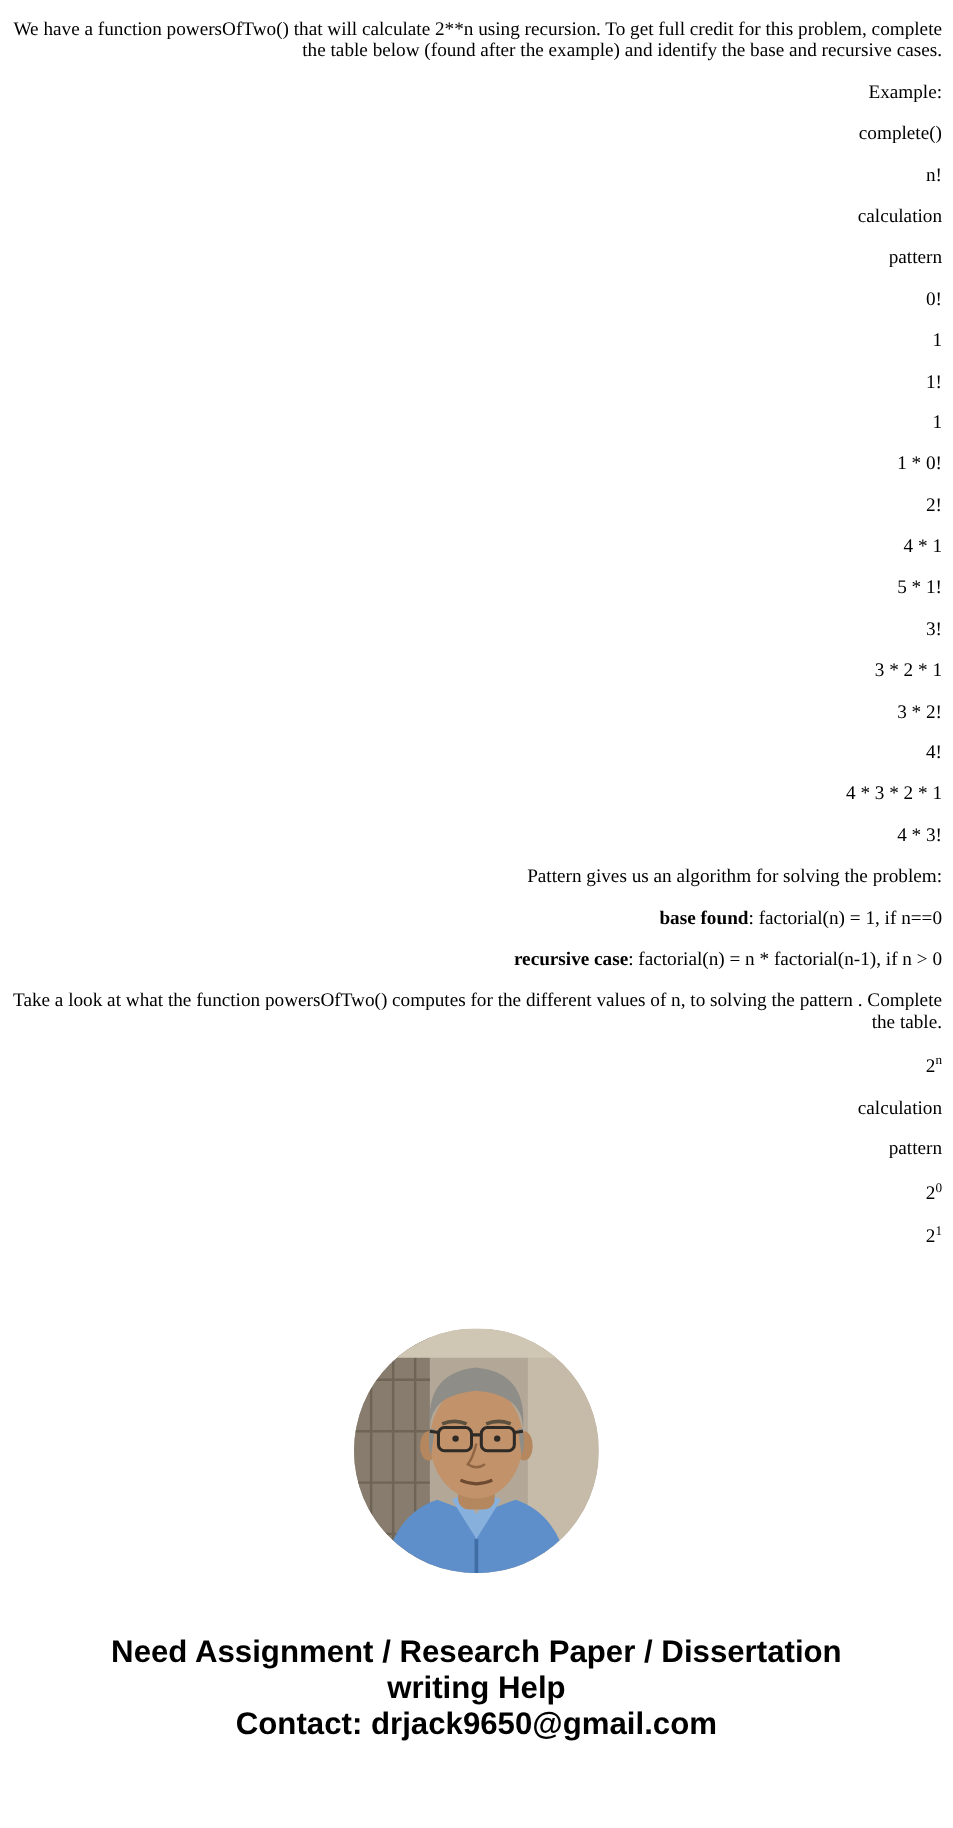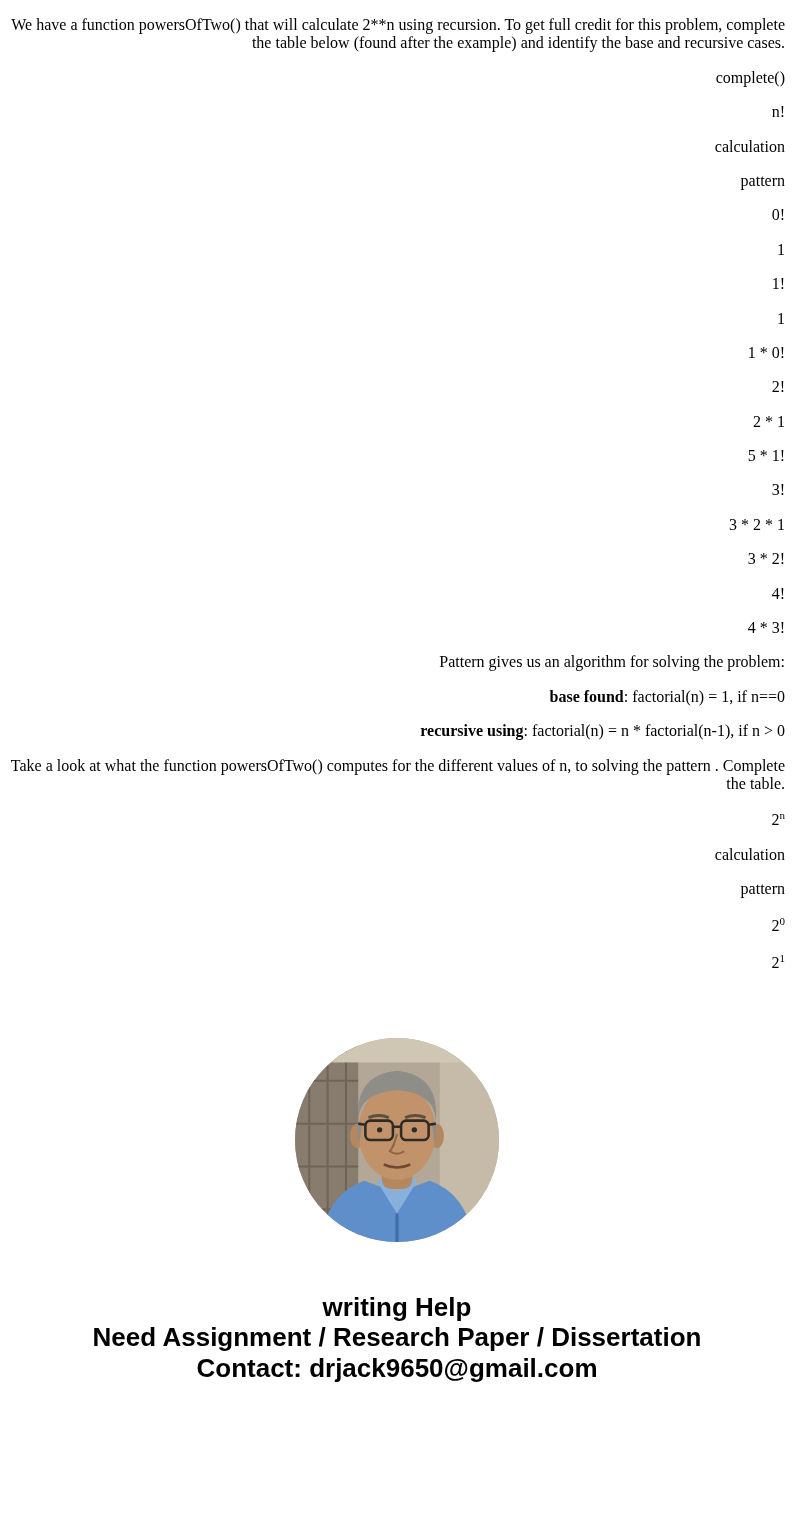--- a/index.html
+++ b/index.html
@@ -55,44 +55,46 @@
     font-size: 26px;
     line-height: 1.16;
     color: #000000;
   }
 </style>
 </head>
 <body>
 
 <div class="content">
   <p>We have a function powersOfTwo() that will calculate 2**n using recursion. To get full credit for this problem, complete the table below (found after the example) and identify the base and recursive cases.</p>
+  <p>Example:</p>
   <p>complete()</p>
 
   <p>n!</p>
   <p>calculation</p>
   <p>pattern</p>
   <p>0!</p>
   <p>1</p>
   <p>1!</p>
   <p>1</p>
   <p>1 * 0!</p>
   <p>2!</p>
-  <p>2 * 1</p>
+  <p>4 * 1</p>
   <p>5 * 1!</p>
   <p>3!</p>
   <p>3 * 2 * 1</p>
   <p>3 * 2!</p>
   <p>4!</p>
+  <p>4 * 3 * 2 * 1</p>
   <p>4 * 3!</p>
 
   <p>Pattern gives us an algorithm for solving the problem:</p>
 
   <p><strong>base found</strong><span>: factorial(n) = 1, if n==0</span></p>
 
-  <p><strong>recursive using</strong><span>: factorial(n) = n * factorial(n-1), if n &gt; 0</span></p>
+  <p><strong>recursive case</strong><span>: factorial(n) = n * factorial(n-1), if n &gt; 0</span></p>
 
   <p>Take a look at what the function powersOfTwo() computes for the different values of n, to solving the pattern . Complete the table.</p>
 
   <p><span>2</span><sup>n</sup></p>
 
   <p>calculation</p>
   <p>pattern</p>
 
   <p><span>2</span><sup>0</sup></p>
   <p><span>2</span><sup>1</sup></p>
@@ -144,16 +146,16 @@
       <circle cx="117" cy="90" r="2.6" fill="#2e2a26"></circle>
 
       <path d="M100 94 Q97 106 93 111 Q100 116 107 111" fill="none" stroke="#8f6544" stroke-width="2"></path>
 
       <path d="M87 124 Q100 130 113 124" fill="none" stroke="#6e4a30" stroke-width="2.5"></path>
     </svg>
   </div>
 </div>
 
 <div class="footer-heading">
+  <div>Need Assignment / Research Paper / Dissertation</div>
   <div>writing Help</div>
-  <div>Need Assignment / Research Paper / Dissertation</div>
   <div>Contact: drjack9650@gmail.com</div>
 </div>
 
 </body></html>

